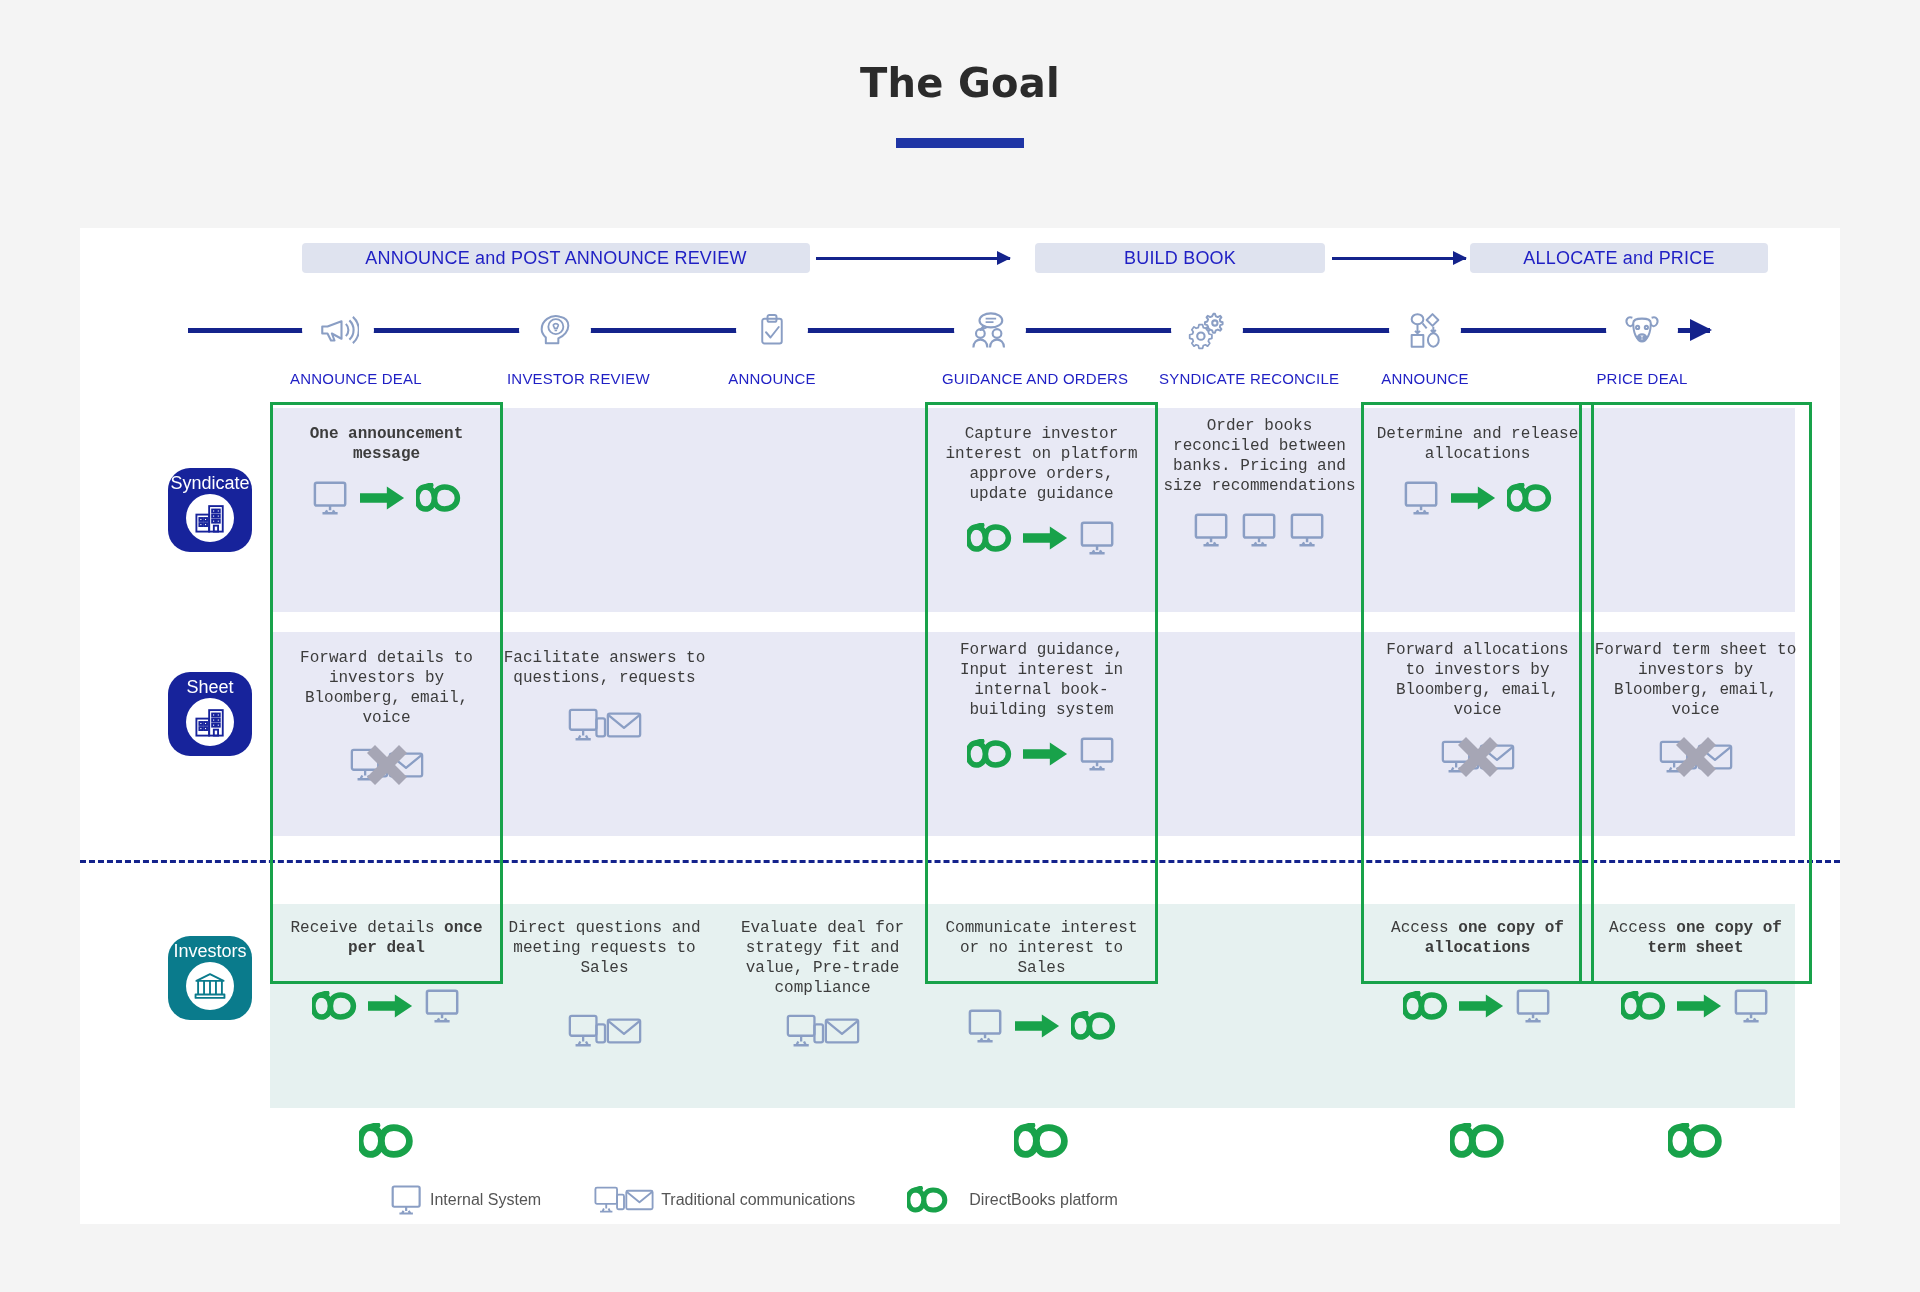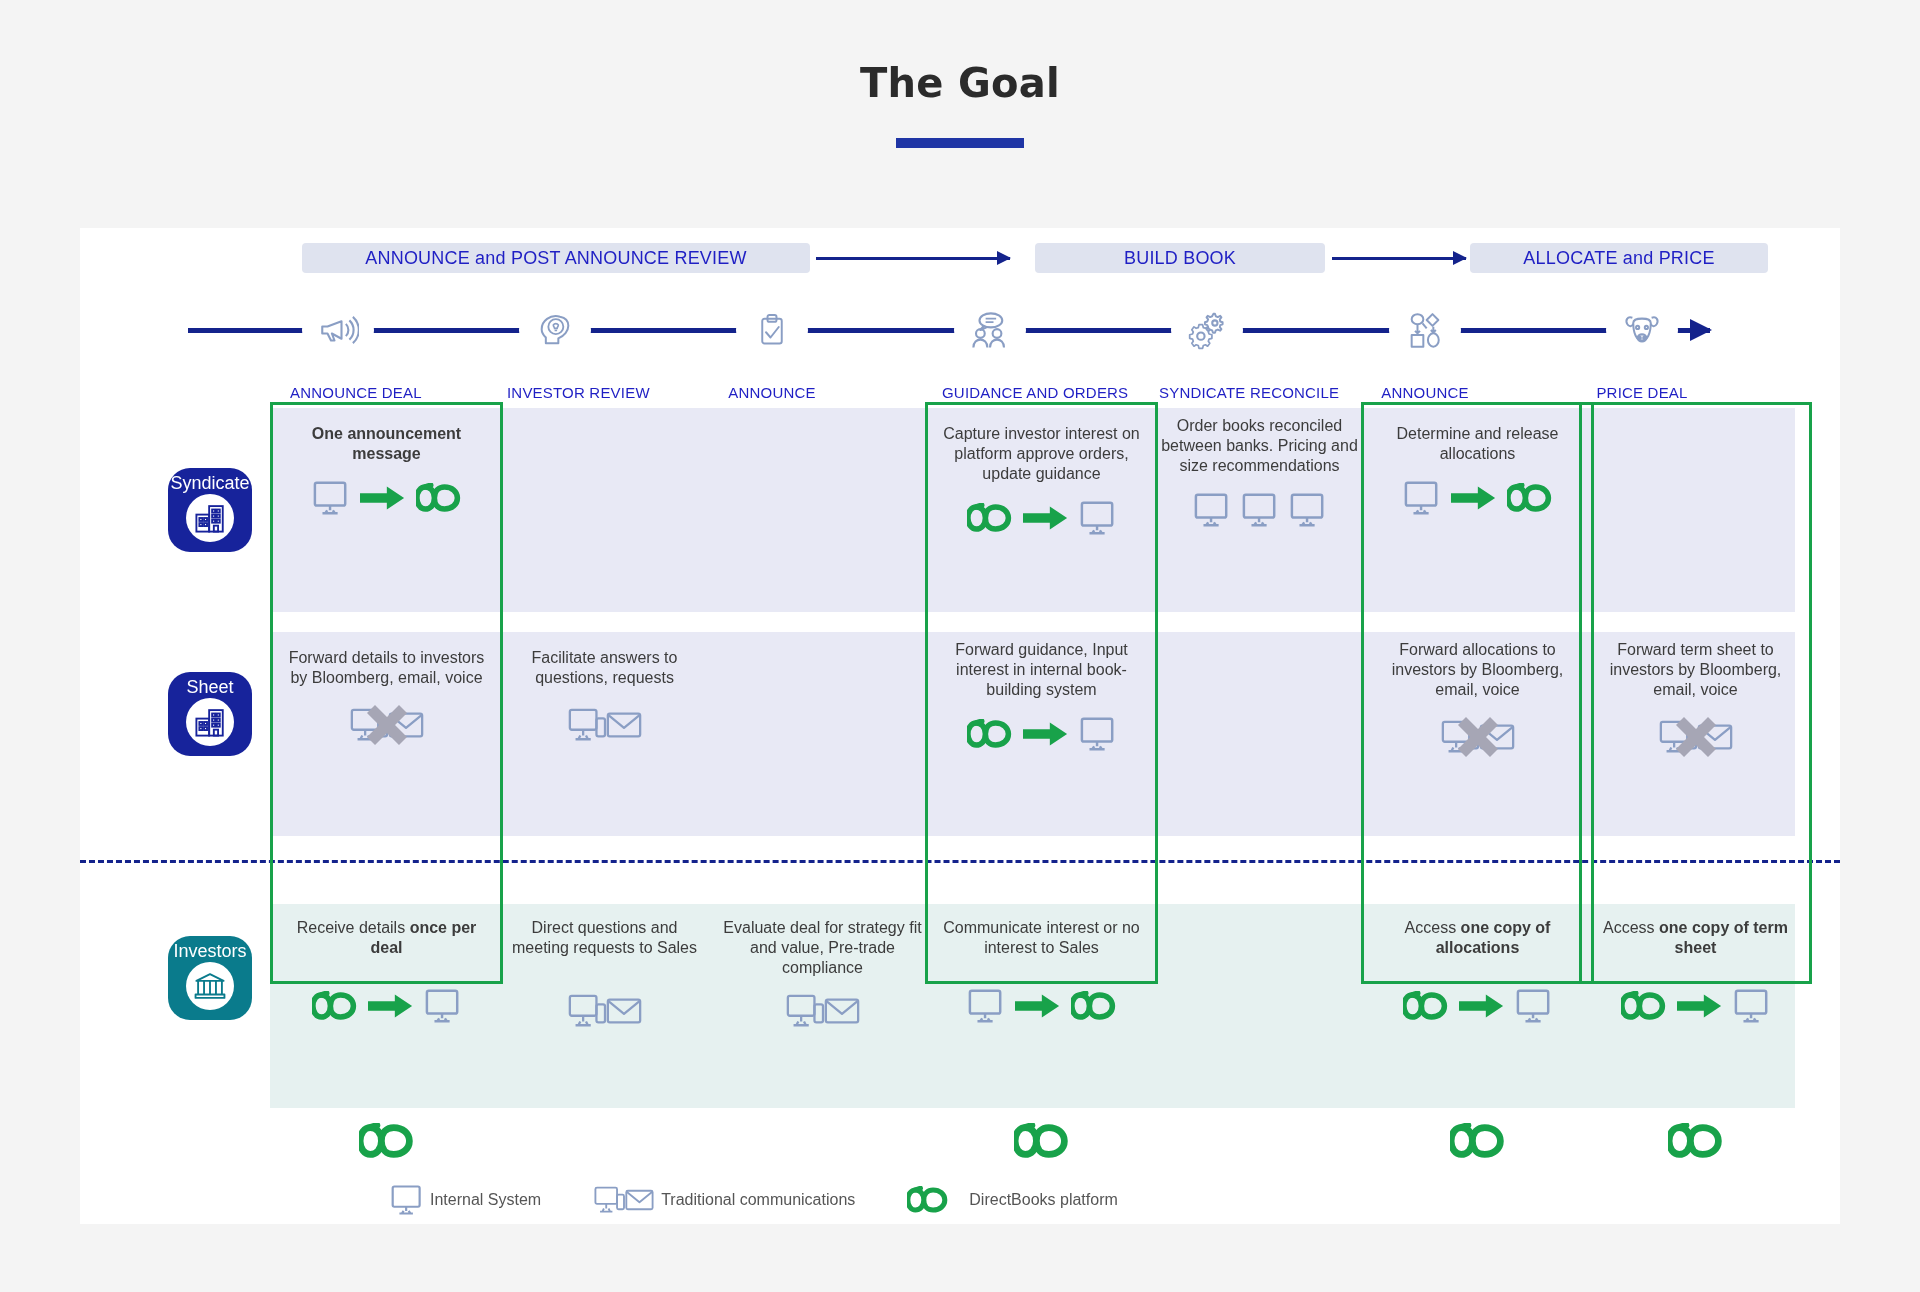--- a/index.html
+++ b/index.html
@@ -50,21 +50,21 @@
     border-left:22px solid #14238c;
     border-top:11px solid transparent;border-bottom:11px solid transparent;
   }
   .node{position:absolute;top:62px;width:96px;margin-left:-48px;text-align:center;}
   .node .disc{
     width:72px;height:80px;margin:0 auto;border-radius:50%;
     background:#ffffff;display:flex;align-items:center;justify-content:center;
   }
   .node .disc svg{display:block;}
   .node .lbl{
-    margin-top:14px;font-size:15px;color:#1f1fc4;white-space:nowrap;
+    font-size:15px;color:#1f1fc4;white-space:nowrap;
     letter-spacing:.2px;
   }
   .lane-band{position:absolute;left:190px;width:1525px;}
   .band-syn{background:#e8e9f5;}
   .band-sal{background:#e8e9f5;}
   .band-inv{background:#e6f1f0;}
 
   .badge{
     position:absolute;left:88px;width:84px;height:84px;border-radius:22px;
     display:flex;flex-direction:column;align-items:center;justify-content:flex-start;
@@ -73,21 +73,21 @@
   .badge .bname{font-size:18px;line-height:18px;white-space:nowrap;}
   .badge .bcirc{
     width:48px;height:48px;border-radius:50%;background:#ffffff;
     margin-top:2px;display:flex;align-items:center;justify-content:center;
   }
   .badge-syn{background:#17239b;}
   .badge-sal{background:#17239b;}
   .badge-inv{background:#0a7b8c;}
 
   
-  .cell{position:absolute;box-sizing:border-box;text-align:center;}
+  .cell{position:absolute;box-sizing:border-box;text-align:center;font-family:Liberation Mono, monospace;}
   .cell .ctext{
     font-size:16px;line-height:20px;color:#3c3c3c;padding:0 14px;
   }
   .cell .ctext b{font-weight:bold;}
   .cell .cicons{margin-top:16px;display:flex;align-items:center;justify-content:center;gap:10px;}
 
   
   .hl{position:absolute;border:3px solid #18a24a;box-sizing:border-box;background:transparent;pointer-events:none;}
 
   

